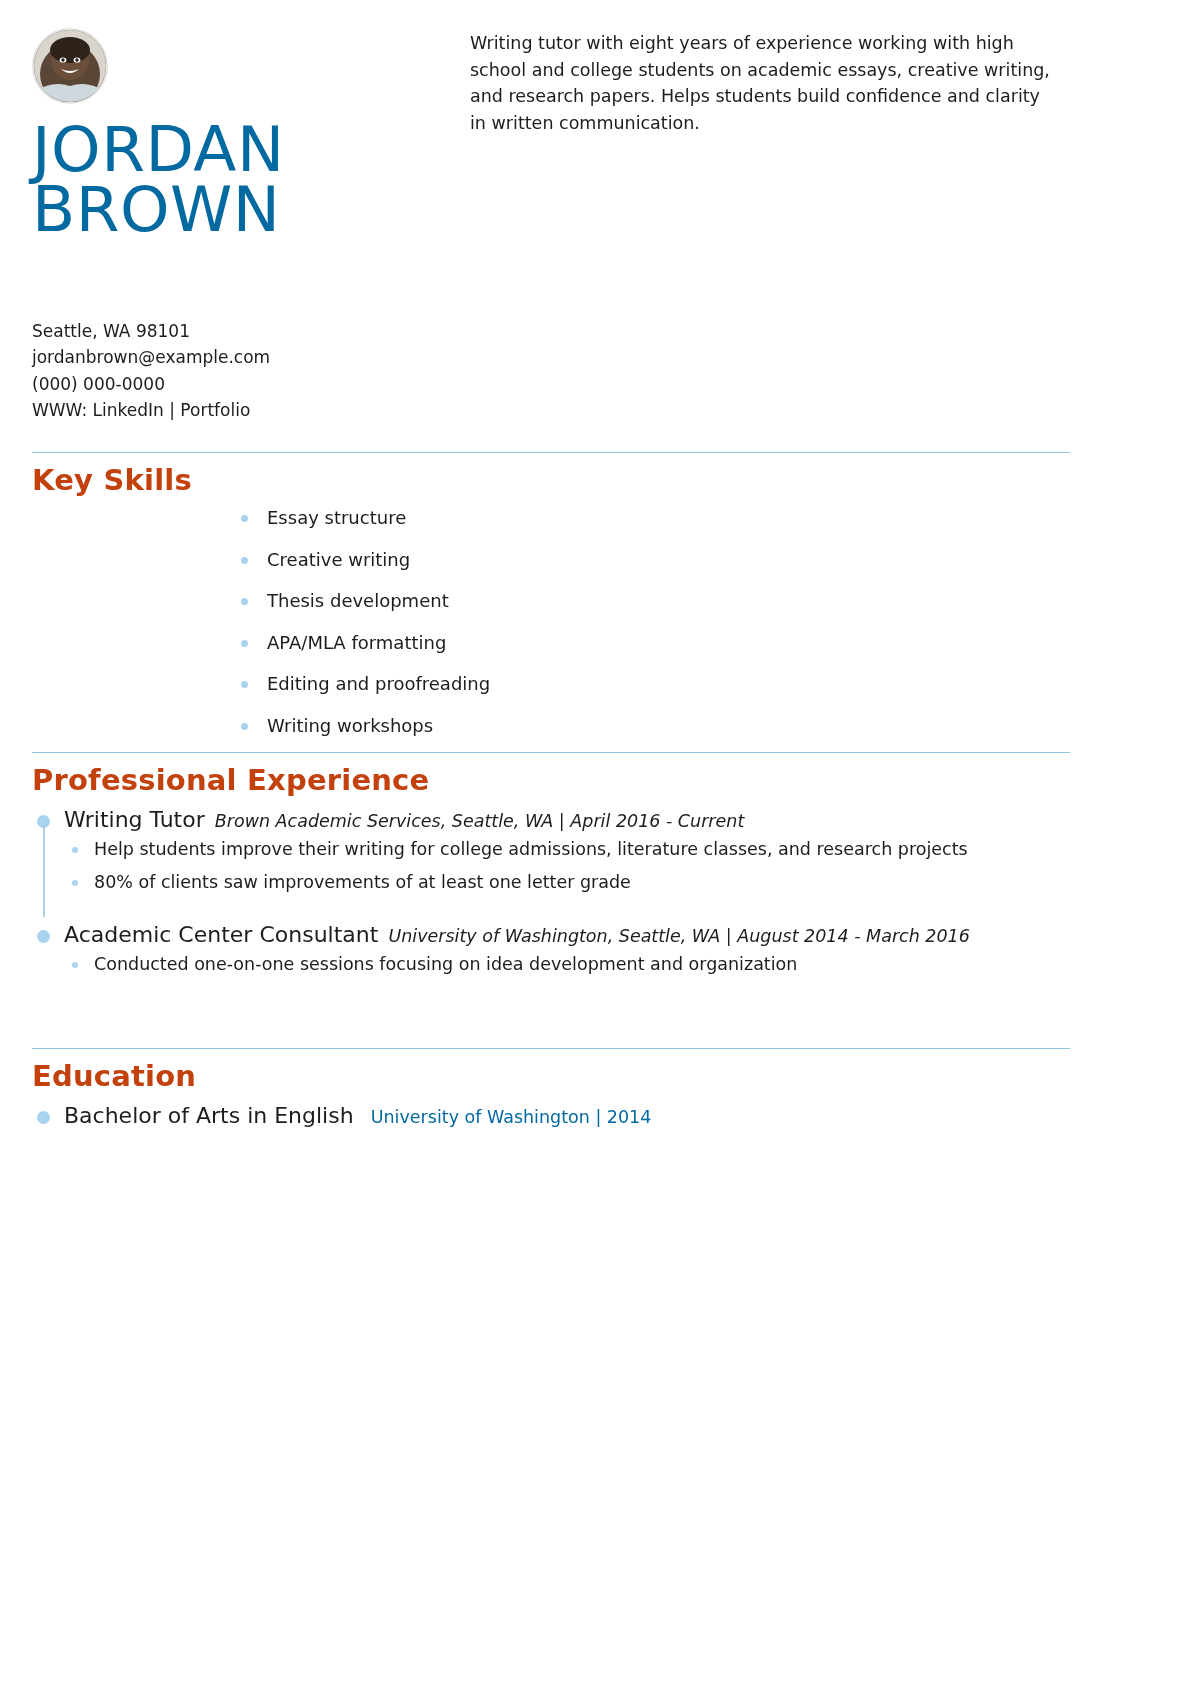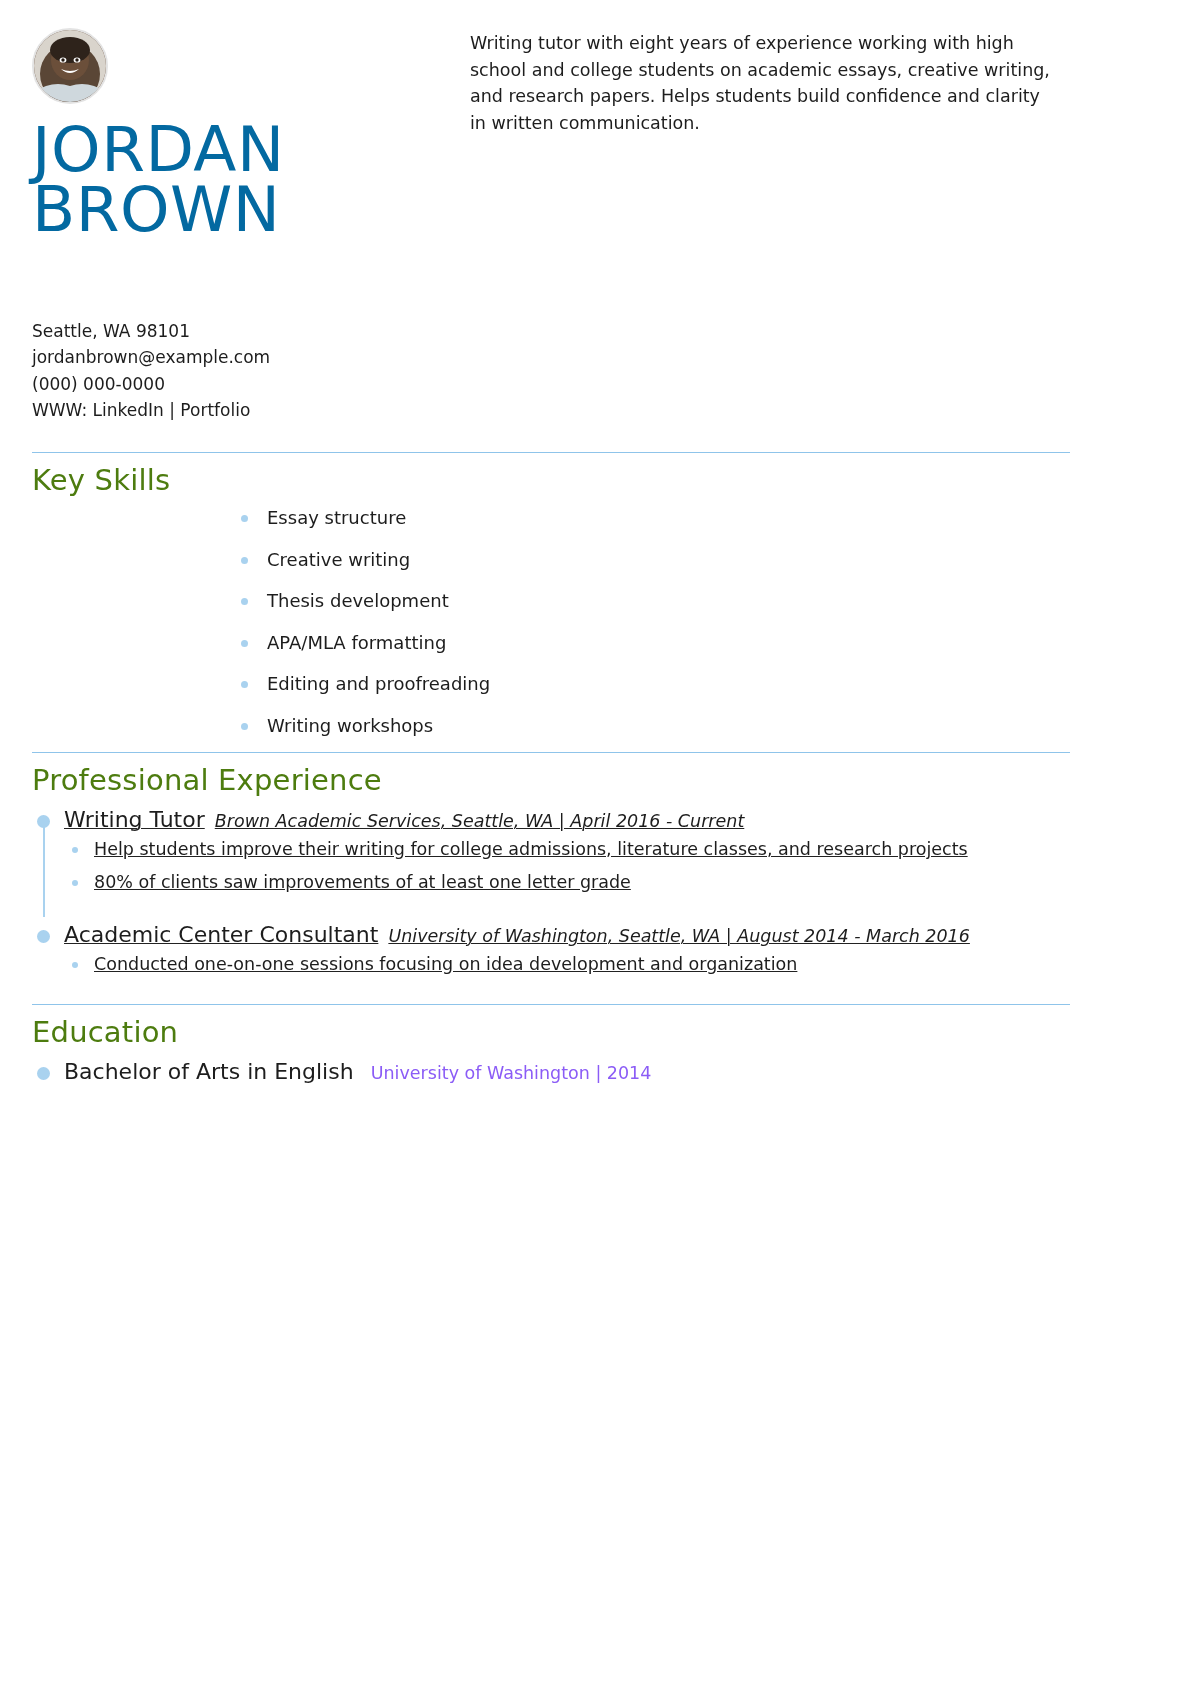--- a/index.html
+++ b/index.html
@@ -80,22 +80,22 @@
     left: 32px;
     width: 1038px;
   }
   .rule {
     border-top: 1.5px solid #8fc4ea;
     width: 1038px;
     margin: 0 0 10px 0;
   }
   .section-title {
     font-size: 29px;
-    font-weight: 400;
-    color: #4d7c0f;
+    font-weight: 700;
+    color: #c2410c;
     margin: 2px 0 10px 0;
     letter-spacing: 0.2px;
   }
 
   
   .skills-list {
     margin: 6px 0 0 0;
     padding: 0;
     list-style: none;
   }
@@ -129,21 +129,20 @@
     left: 11px;
     top: 14px;
     bottom: 60px;
     width: 1.5px;
     background: #a9d2ef;
   }
   .exp-item {
     position: relative;
     padding-left: 32px;
     margin-bottom: 28px;
-    text-decoration: underline;
   }
   .exp-item:before {
     content: "";
     position: absolute;
     left: 5px;
     top: 8px;
     width: 13px;
     height: 13px;
     border-radius: 50%;
     background: #a9d2ef;
@@ -201,21 +200,21 @@
     height: 13px;
     border-radius: 50%;
     background: #a9d2ef;
   }
   .edu-degree {
     font-size: 22px;
     color: #1d1d1d;
   }
   .edu-meta {
     font-size: 17.5px;
-    color: #8b5cf6;
+    color: #0369a1;
     margin-left: 12px;
   }
 </style>
 </head>
 <body>
 
 <div class="page">
 
   <div class="header">
 
@@ -285,21 +284,21 @@
           <span class="exp-title">Academic Center Consultant</span>
           <span class="exp-meta">University of Washington, Seattle, WA | August 2014 - March 2016</span>
         </div>
         <ul class="exp-bullets">
           <li>Conducted one-on-one sessions focusing on idea development and organization</li>
         </ul>
       </div>
     </div>
   </div>
 
-  <div class="section" style="top:1004px;">
+  <div class="section" style="top:1048px;">
     <div class="rule"></div>
     <div class="section-title">Education</div>
     <div class="edu-item">
       <span class="edu-degree">Bachelor of Arts in English</span>
       <span class="edu-meta">University of Washington | 2014</span>
     </div>
   </div>
 
 </div>
 

